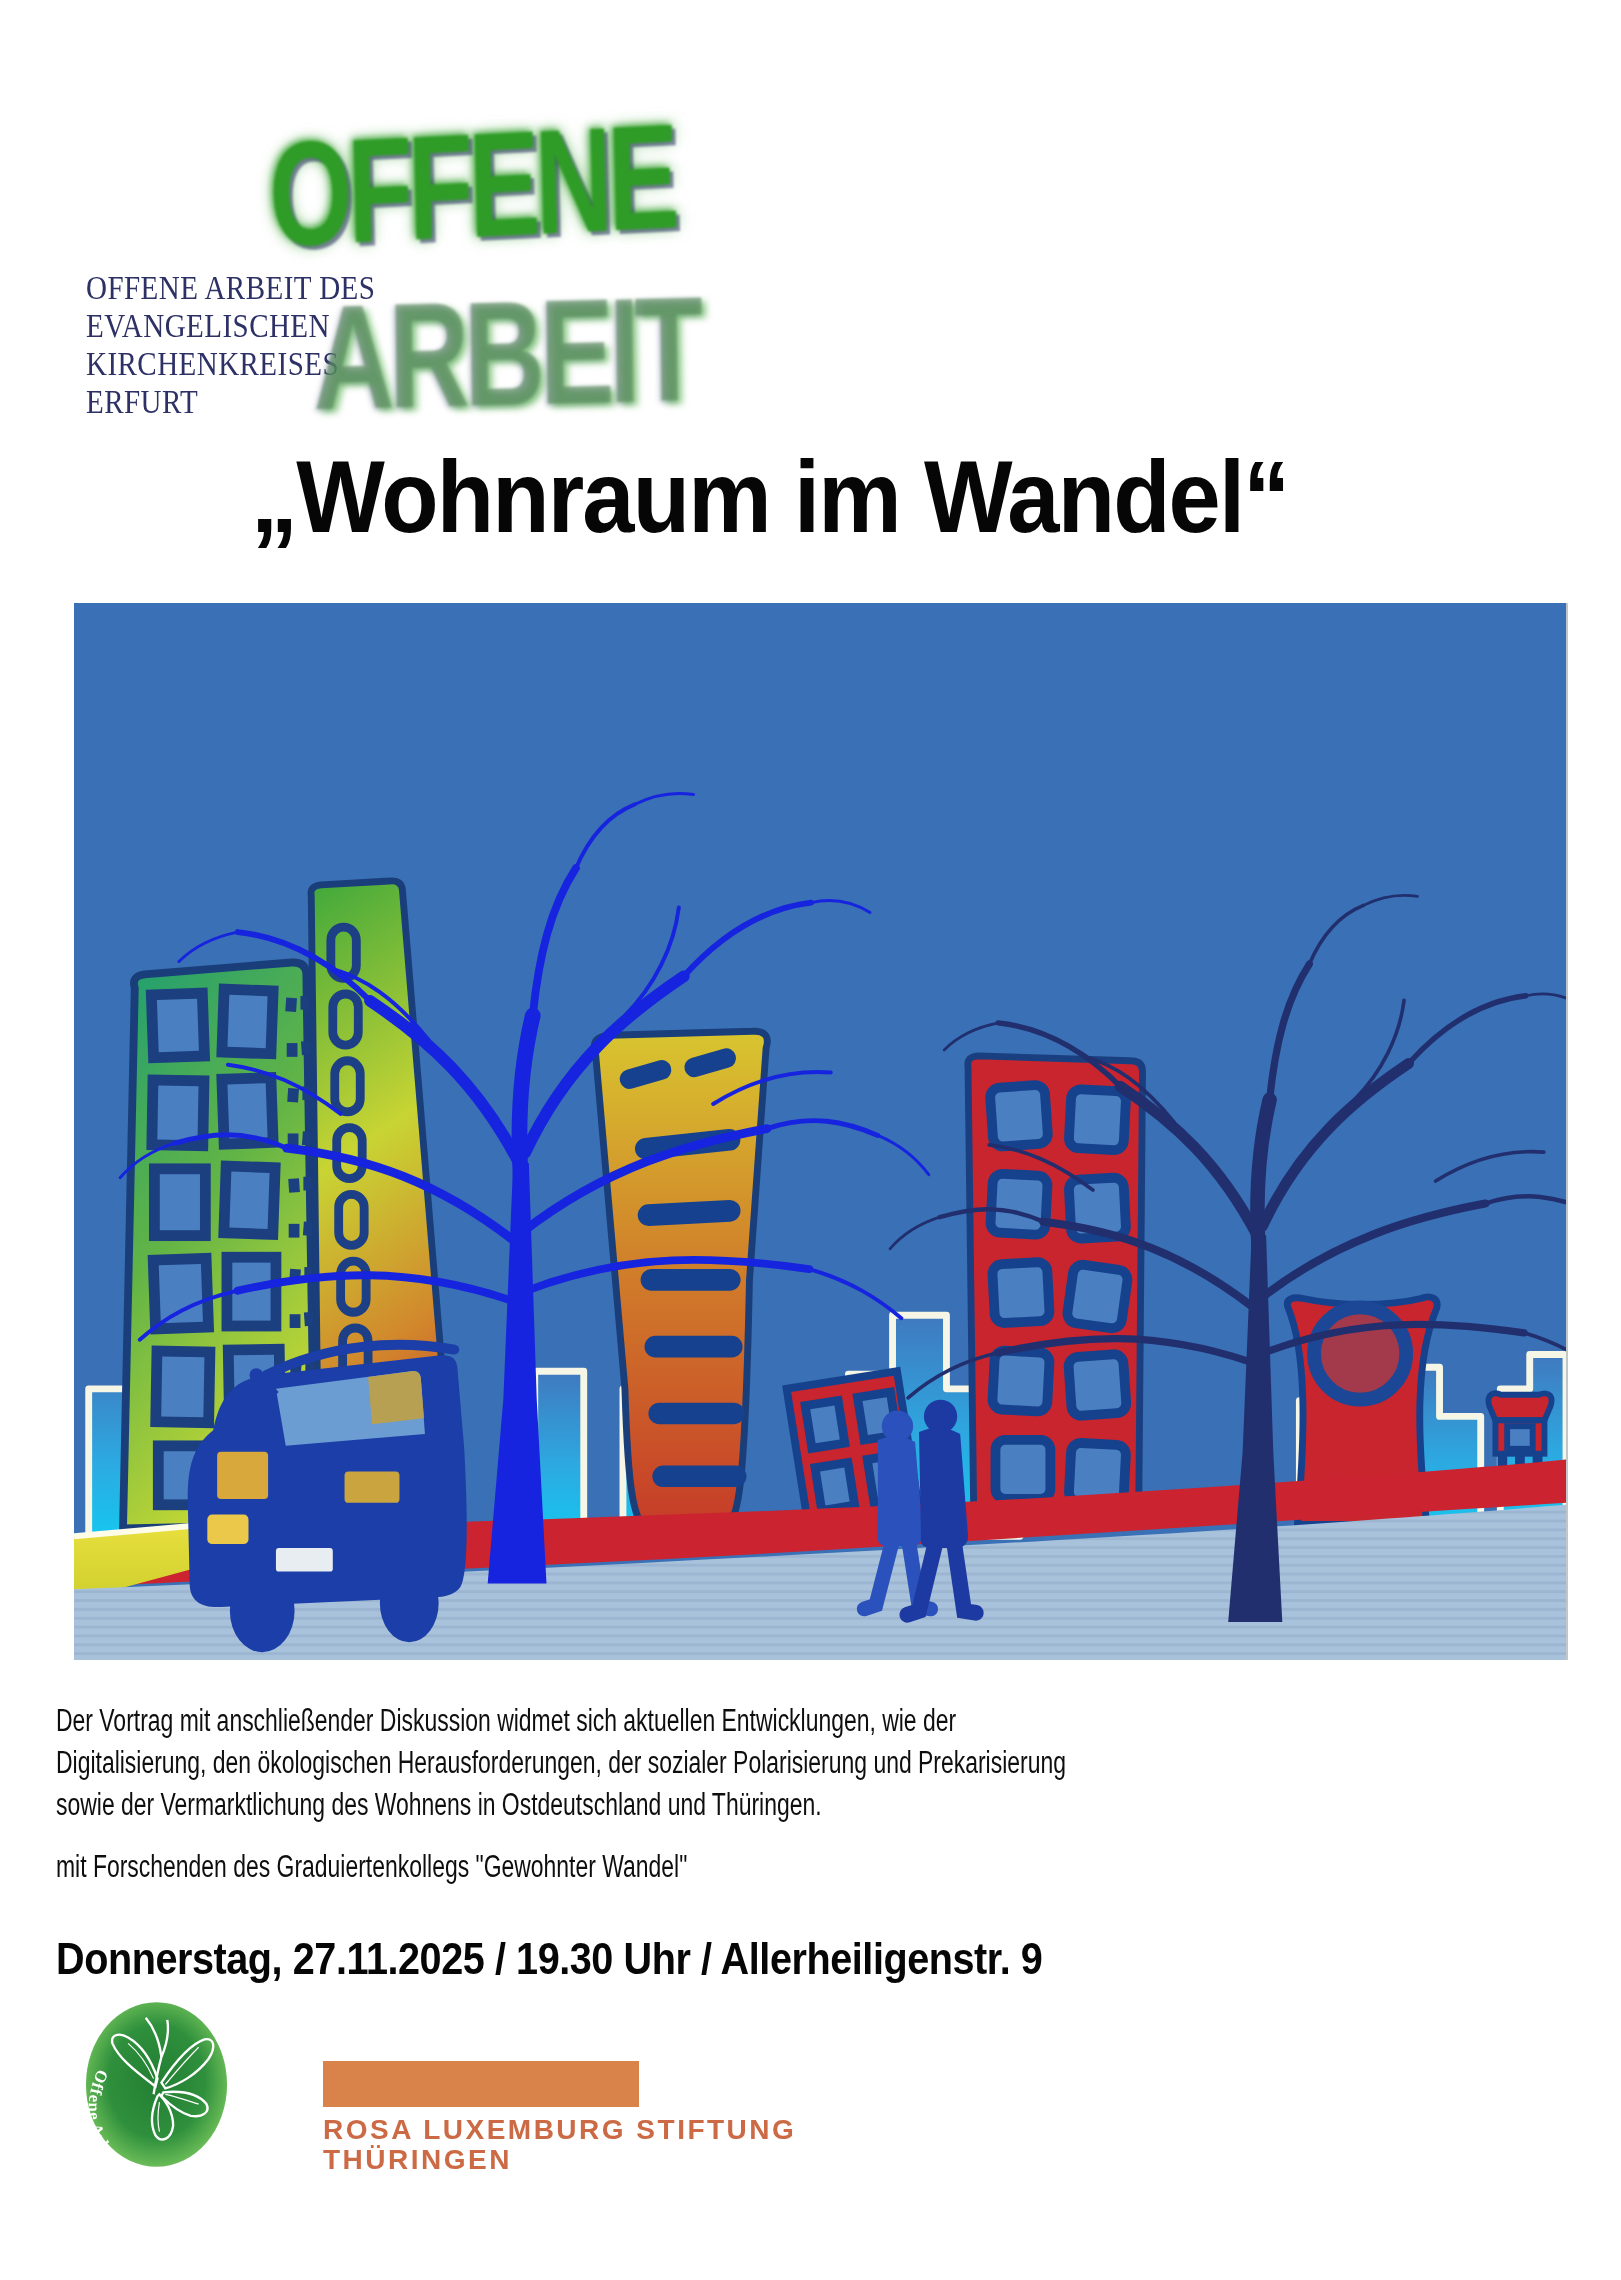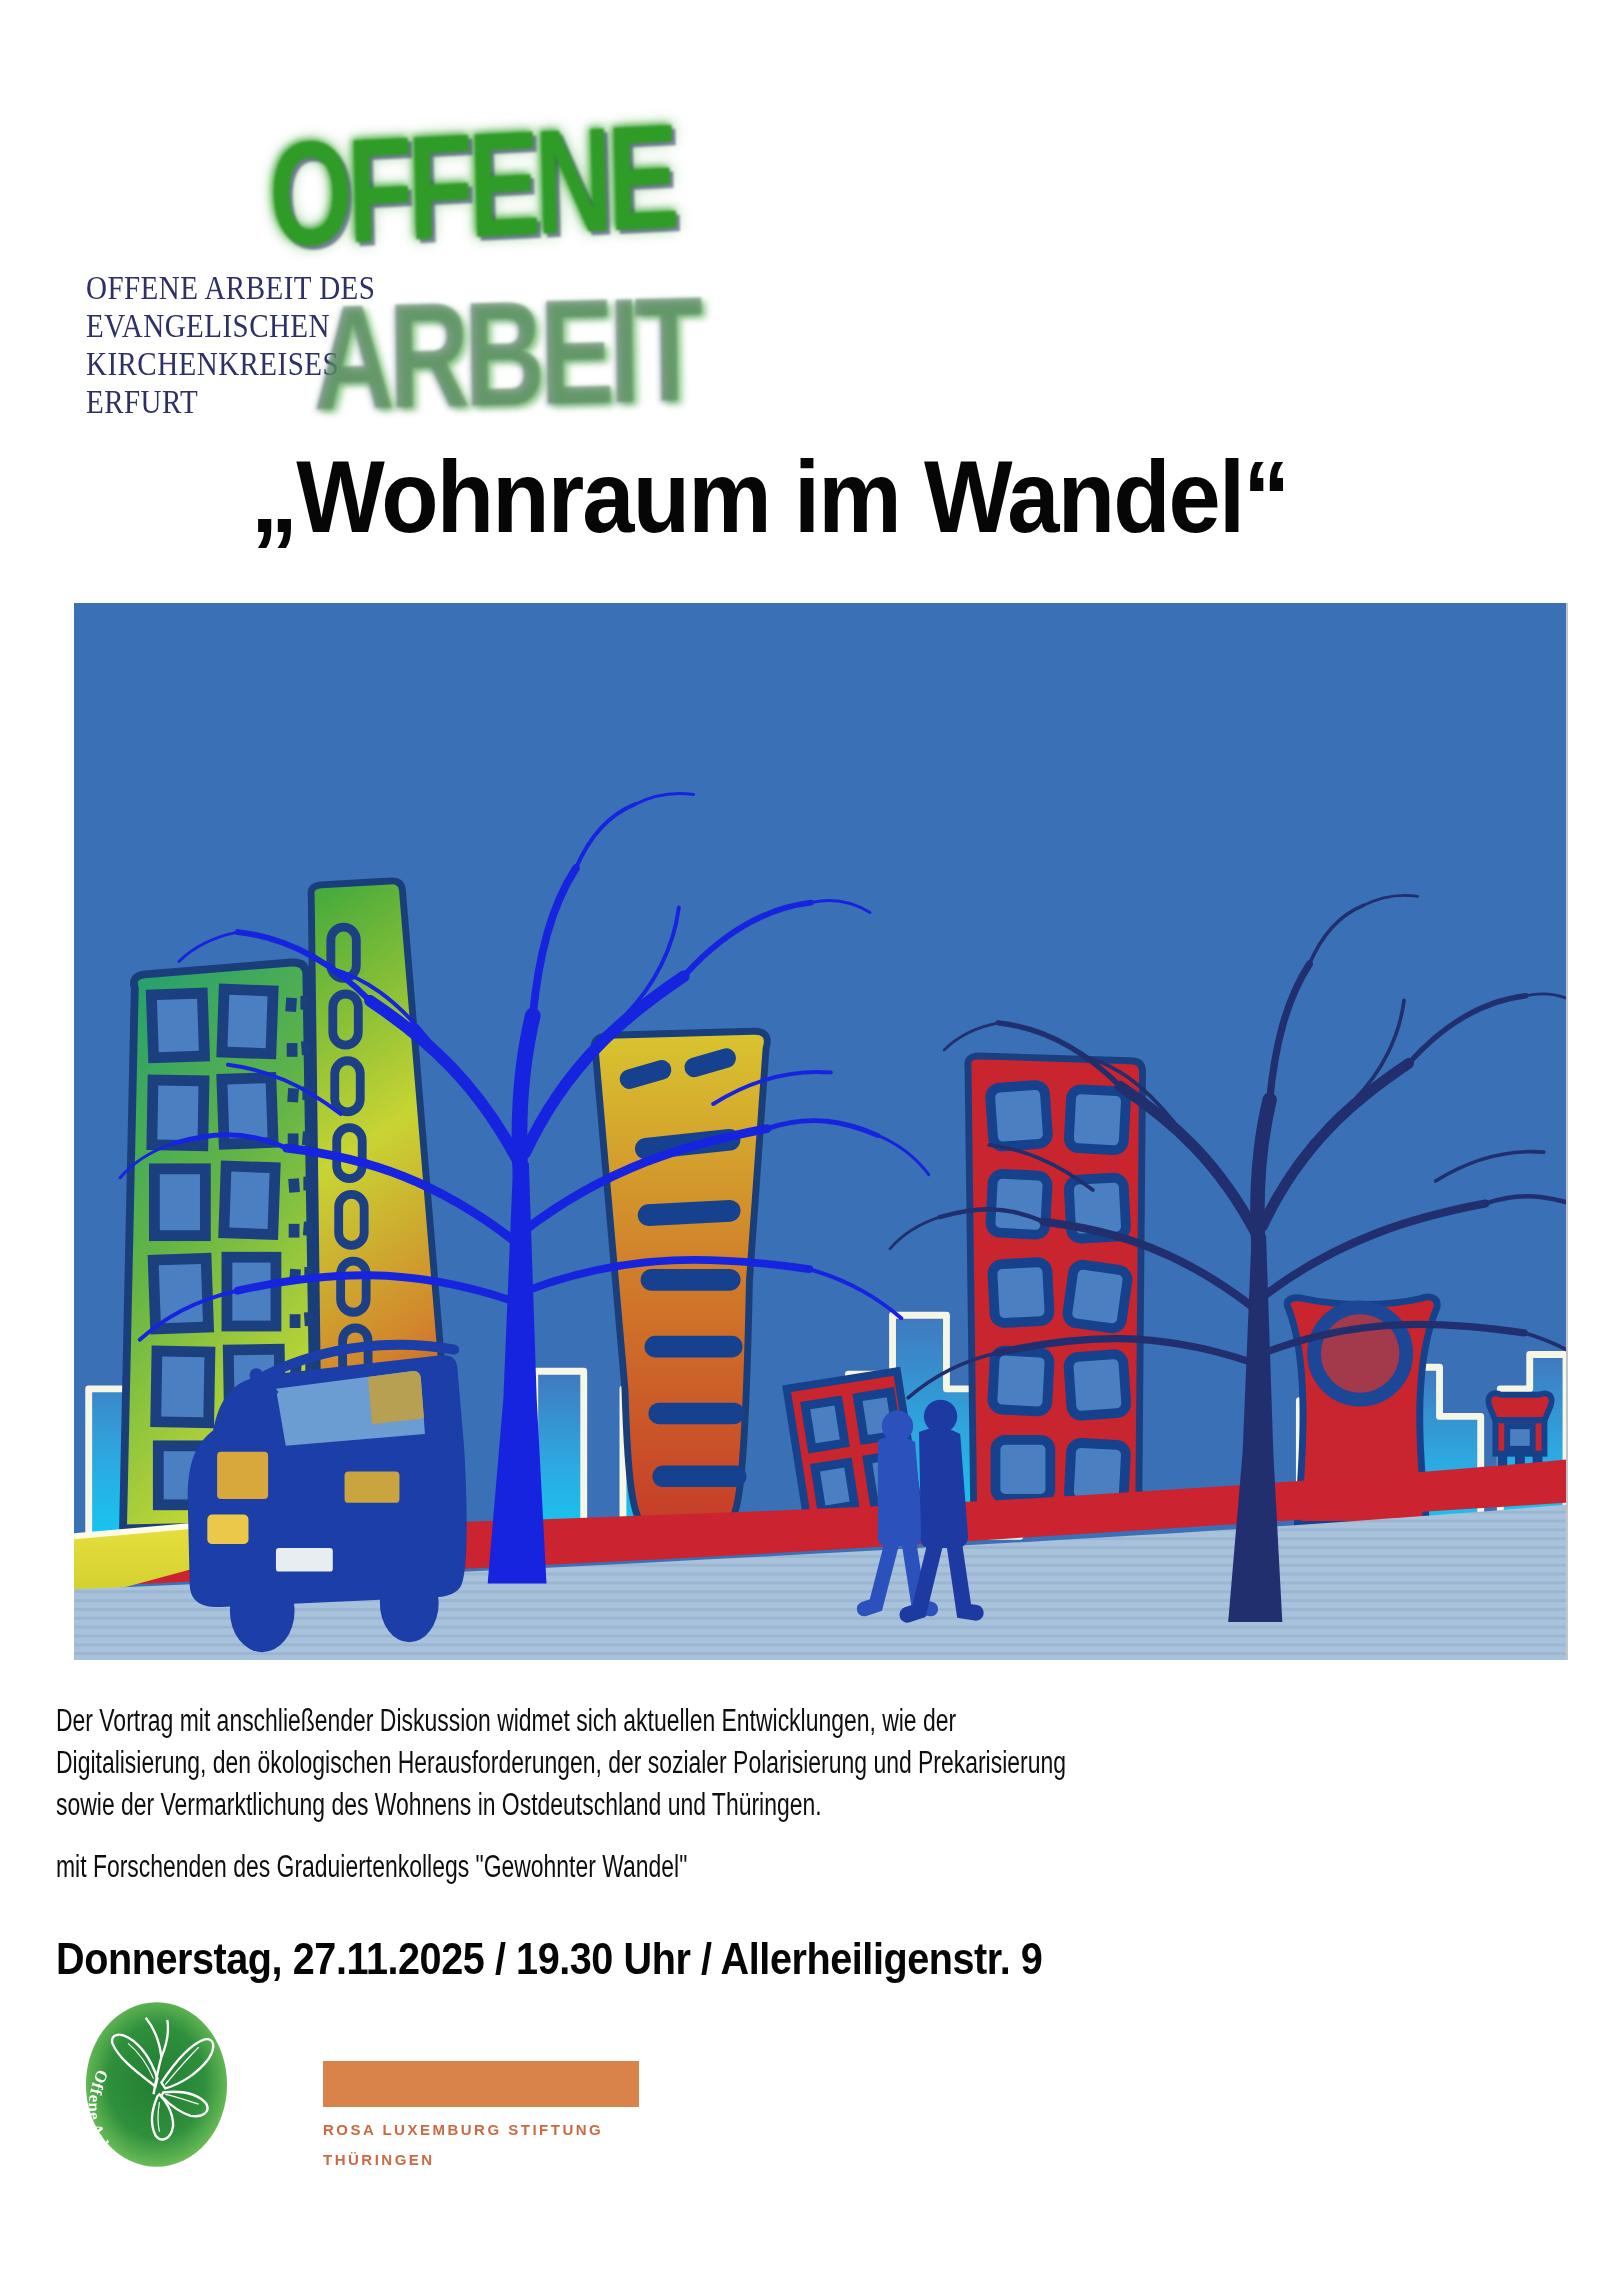--- a/index.html
+++ b/index.html
@@ -58,21 +58,21 @@
     left:56px;top:1933px;font-size:45px;font-weight:bold;color:#060606;
     transform:scaleX(0.88);transform-origin:left top;white-space:nowrap;
     letter-spacing:-0.5px;
   }
 
   
   .oa-logo{left:83px;top:2000px;width:147px;height:169px;}
   .rls{left:323px;top:2061px;width:412px;}
   .rls-bar{width:316px;height:46px;background:#d9834a;}
   .rls-text{
-    margin-top:7.8px;font-size:15px;font-weight:bold;color:#cb6a44;
+    margin-top:7.8px;font-size:28px;font-weight:bold;color:#cb6a44;
     letter-spacing:2.5px;line-height:30px;white-space:nowrap;
   }
 </style>
 </head>
 <body>
 
 <div class="abs org-lines">
   <div>OFFENE ARBEIT DES</div>
   <div>EVANGELISCHEN</div>
   <div>KIRCHENKREISES</div>

